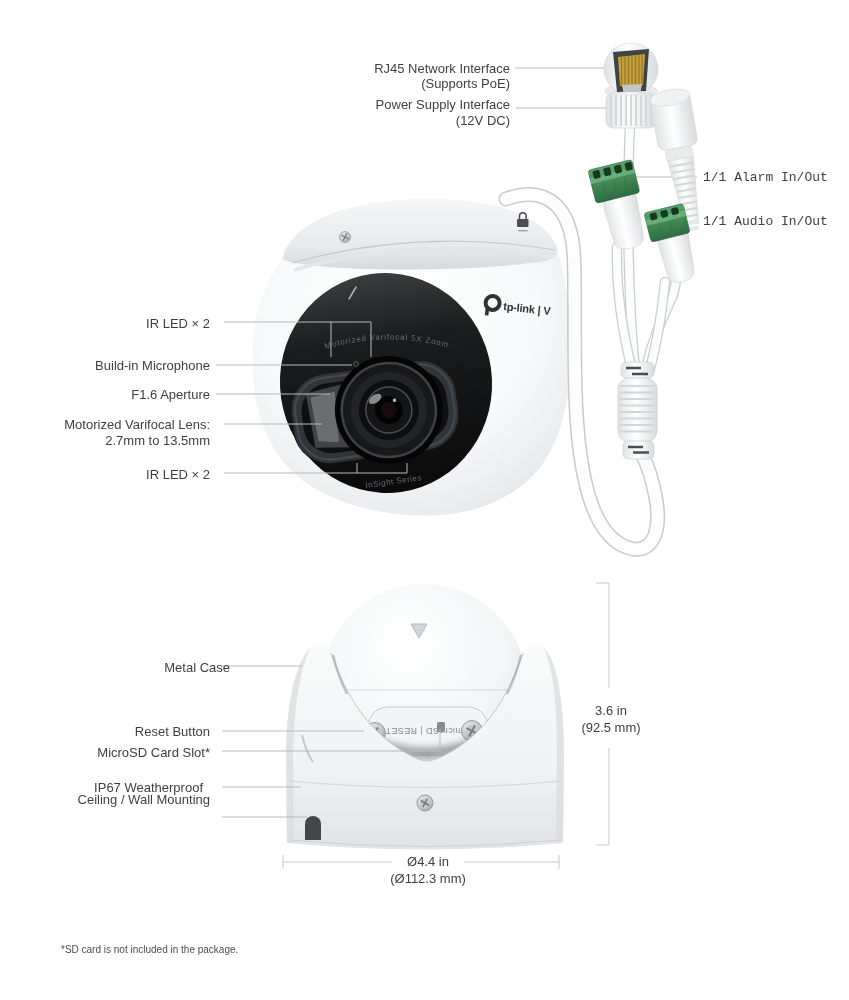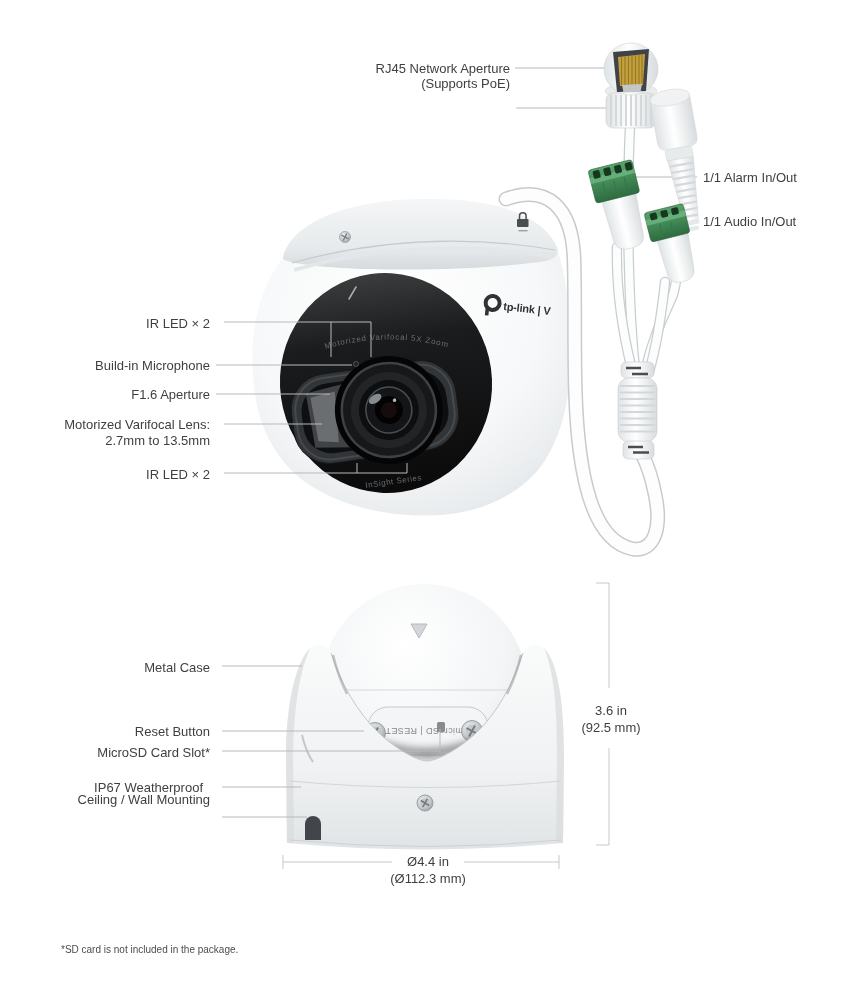--- a/index.html
+++ b/index.html
@@ -1,21 +1,21 @@
 <!DOCTYPE html>
 <html><head>
 <meta charset="utf-8">
 <style>
   html,body{margin:0;padding:0;background:#fff;}
   .stage{position:relative;width:849px;height:1000px;background:#ffffff;overflow:hidden;
          font-family:"Liberation Sans",sans-serif;}
   .stage svg{position:absolute;left:0;top:0;}
   .lbl{position:absolute;font-size:13px;line-height:15px;color:#3d3f41;white-space:nowrap;}
   .lbl.ra{text-align:right;}
-  .lbl.la{text-align:left;}
+  .lbl.la{text-align:left;font-family:Liberation Mono, monospace;}
   .lbl.ctr{text-align:center;line-height:17px;}
   .lbl span{display:block;}
   .footnote{position:absolute;font-size:10px;color:#4b4d4f;}
 </style>
 </head>
 <body>
 
 <div class="stage">
 
 <svg width="849" height="1000" viewBox="0 0 849 1000">
@@ -251,22 +251,26 @@
       <path d="M650,218 h40" stroke="#6ab37e" stroke-width="6" opacity="0.9"></path>
       <rect x="655" y="210" width="7" height="7" rx="1.5" fill="#17381f"></rect>
       <rect x="666" y="210" width="7" height="7" rx="1.5" fill="#17381f"></rect>
       <rect x="677" y="210" width="7" height="7" rx="1.5" fill="#17381f"></rect>
       <path d="M662.5,223 V236 M673.5,223 V236" stroke="#337748" stroke-width="1"></path>
     </g>
   </g>
 </svg>
 
   <div class="lbl ra" style="right:339px;top:61px;">
-    <span>RJ45 Network Aperture</span>
+    <span>RJ45 Network Interface</span>
     <span>(Supports PoE)</span>
+  </div>
+  <div class="lbl ra" style="right:339px;top:97px;line-height:16px;">
+    <span>Power Supply Interface</span>
+    <span>(12V DC)</span>
   </div>
   <div class="lbl la" style="left:703px;top:170px;">
     <span>1/1 Alarm In/Out</span>
   </div>
   <div class="lbl la" style="left:703px;top:214px;">
     <span>1/1 Audio In/Out</span>
   </div>
 
   <div class="lbl ra" style="right:639px;top:316px;">
     <span>IR LED × 2</span>
@@ -278,21 +282,21 @@
     <span>F1.6 Aperture</span>
   </div>
   <div class="lbl ra" style="right:639px;top:417px;line-height:16px;">
     <span>Motorized Varifocal Lens:</span>
     <span>2.7mm to 13.5mm</span>
   </div>
   <div class="lbl ra" style="right:639px;top:467px;">
     <span>IR LED × 2</span>
   </div>
 
-  <div class="lbl ra" style="right:639px;top:660px;">
+  <div class="lbl ra" style="right:619px;top:660px;">
     <span>Metal Case</span>
   </div>
   <div class="lbl ra" style="right:639px;top:724px;">
     <span>Reset Button</span>
   </div>
   <div class="lbl ra" style="right:639px;top:745px;">
     <span>MicroSD Card Slot*</span>
   </div>
   <div class="lbl ra" style="right:646px;top:780px;">
     <span>IP67 Weatherproof</span>

